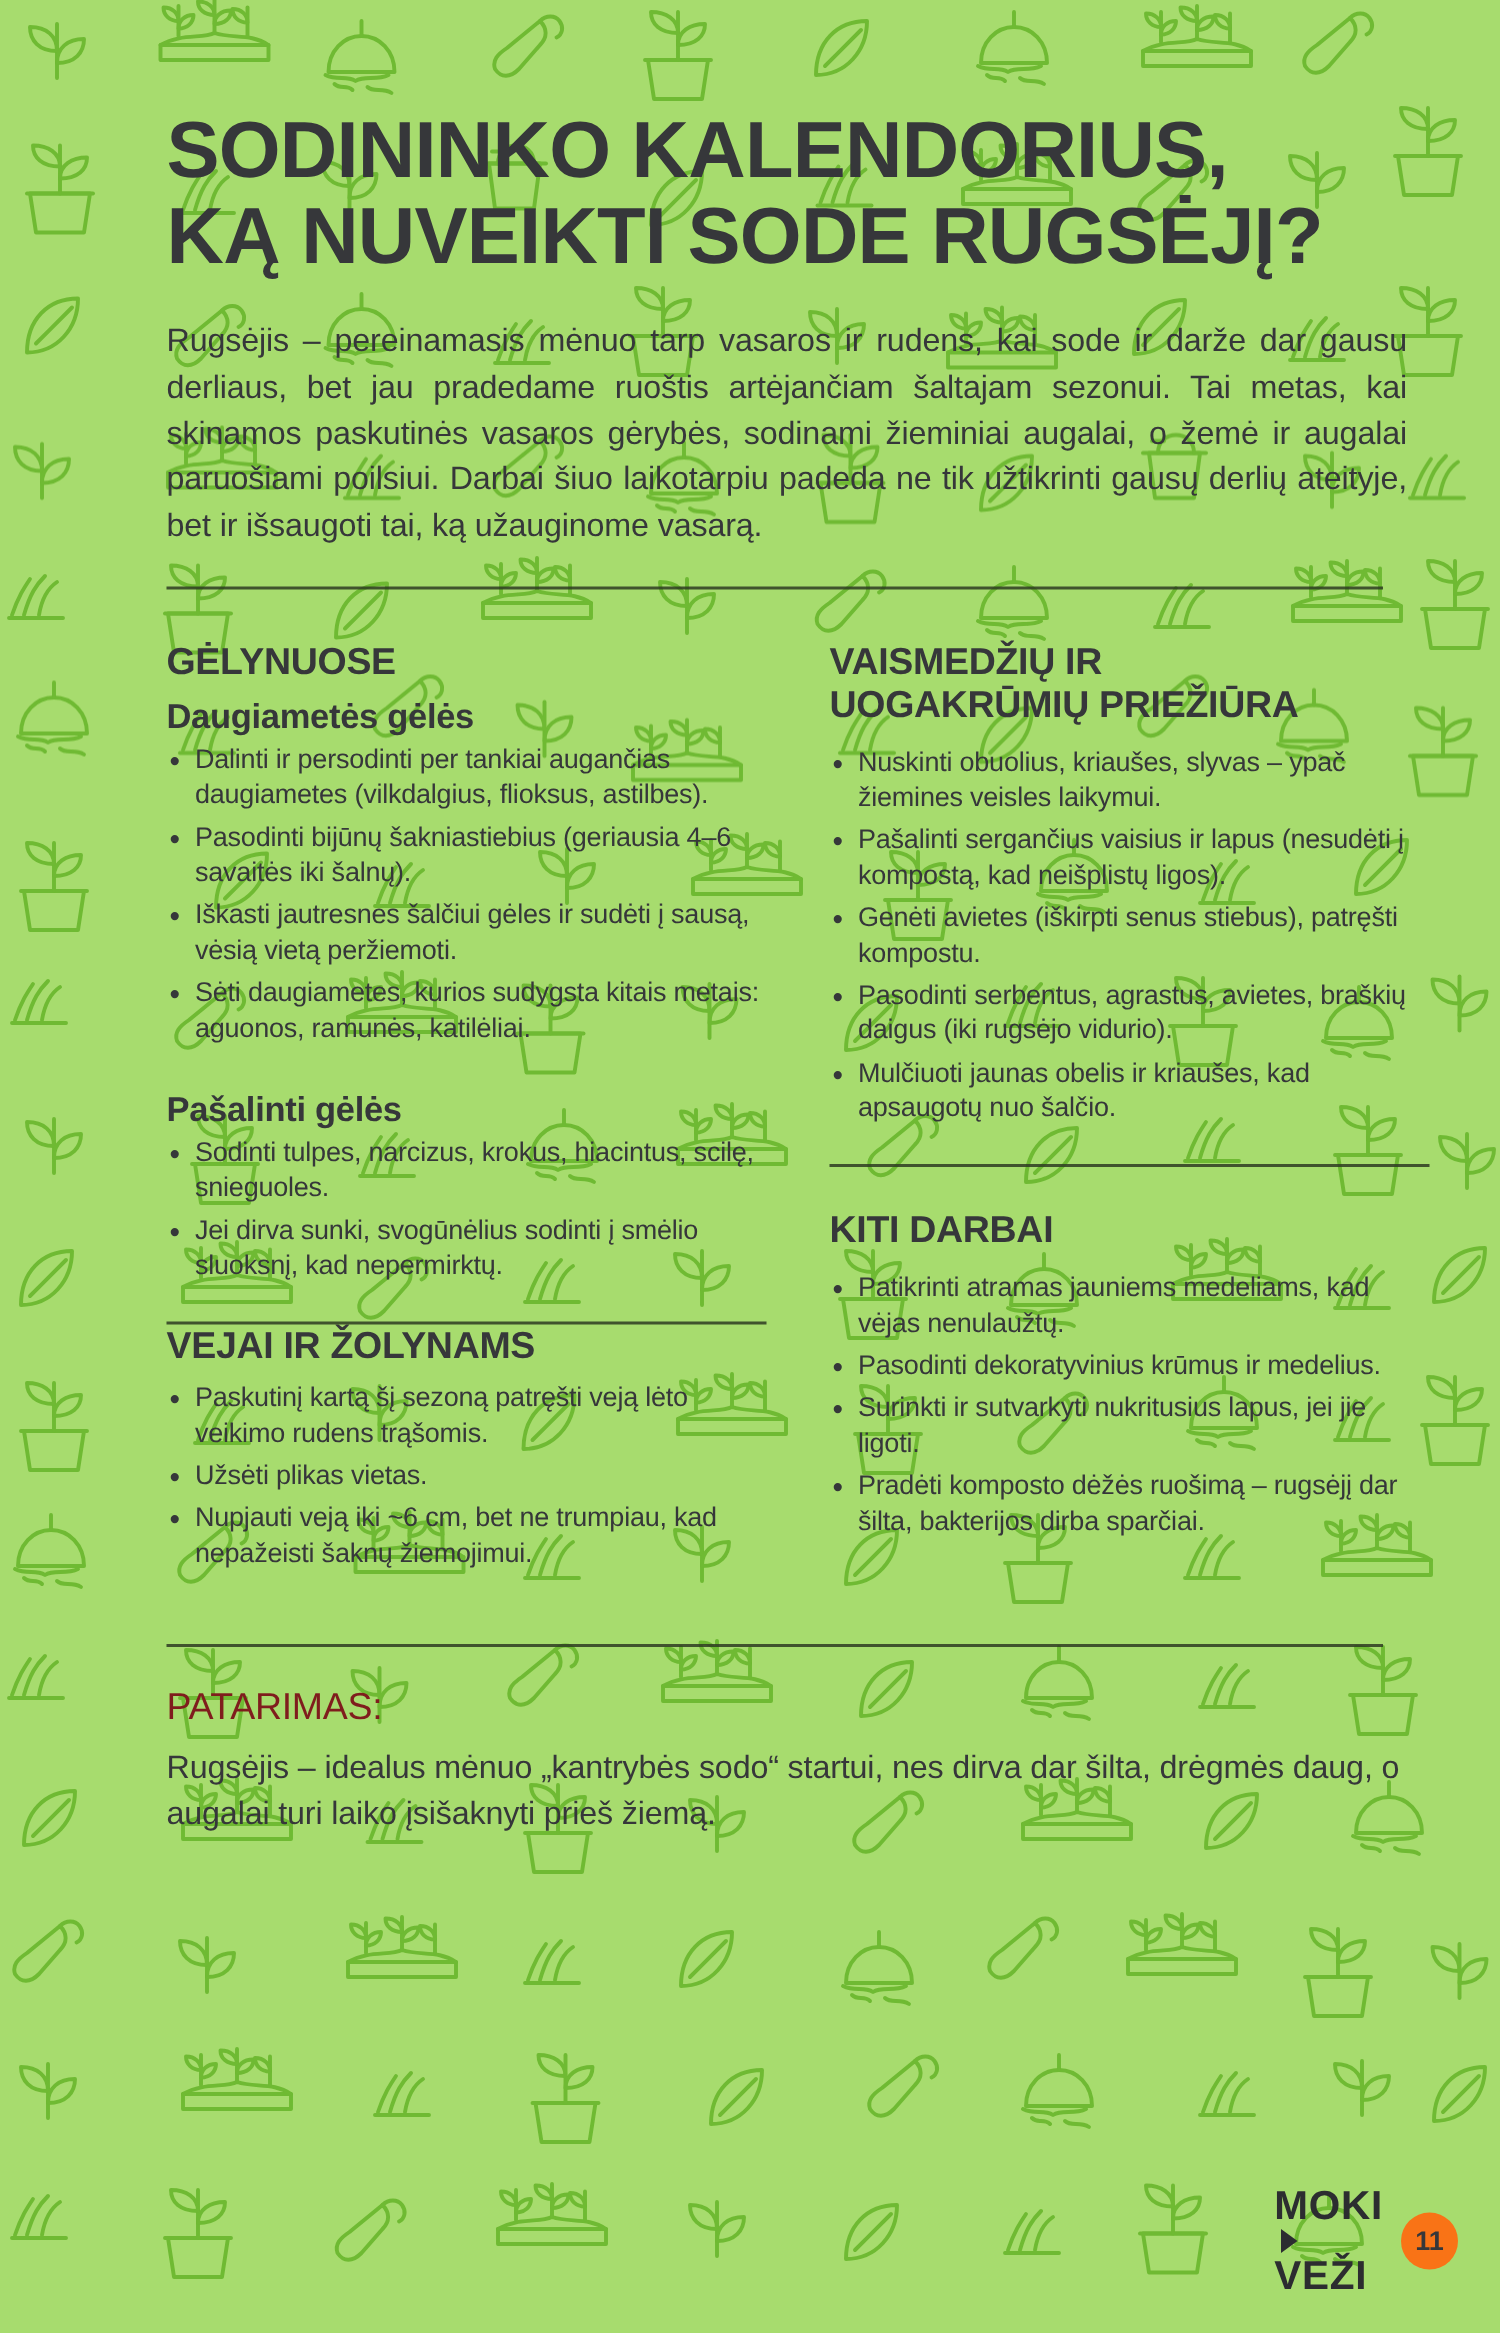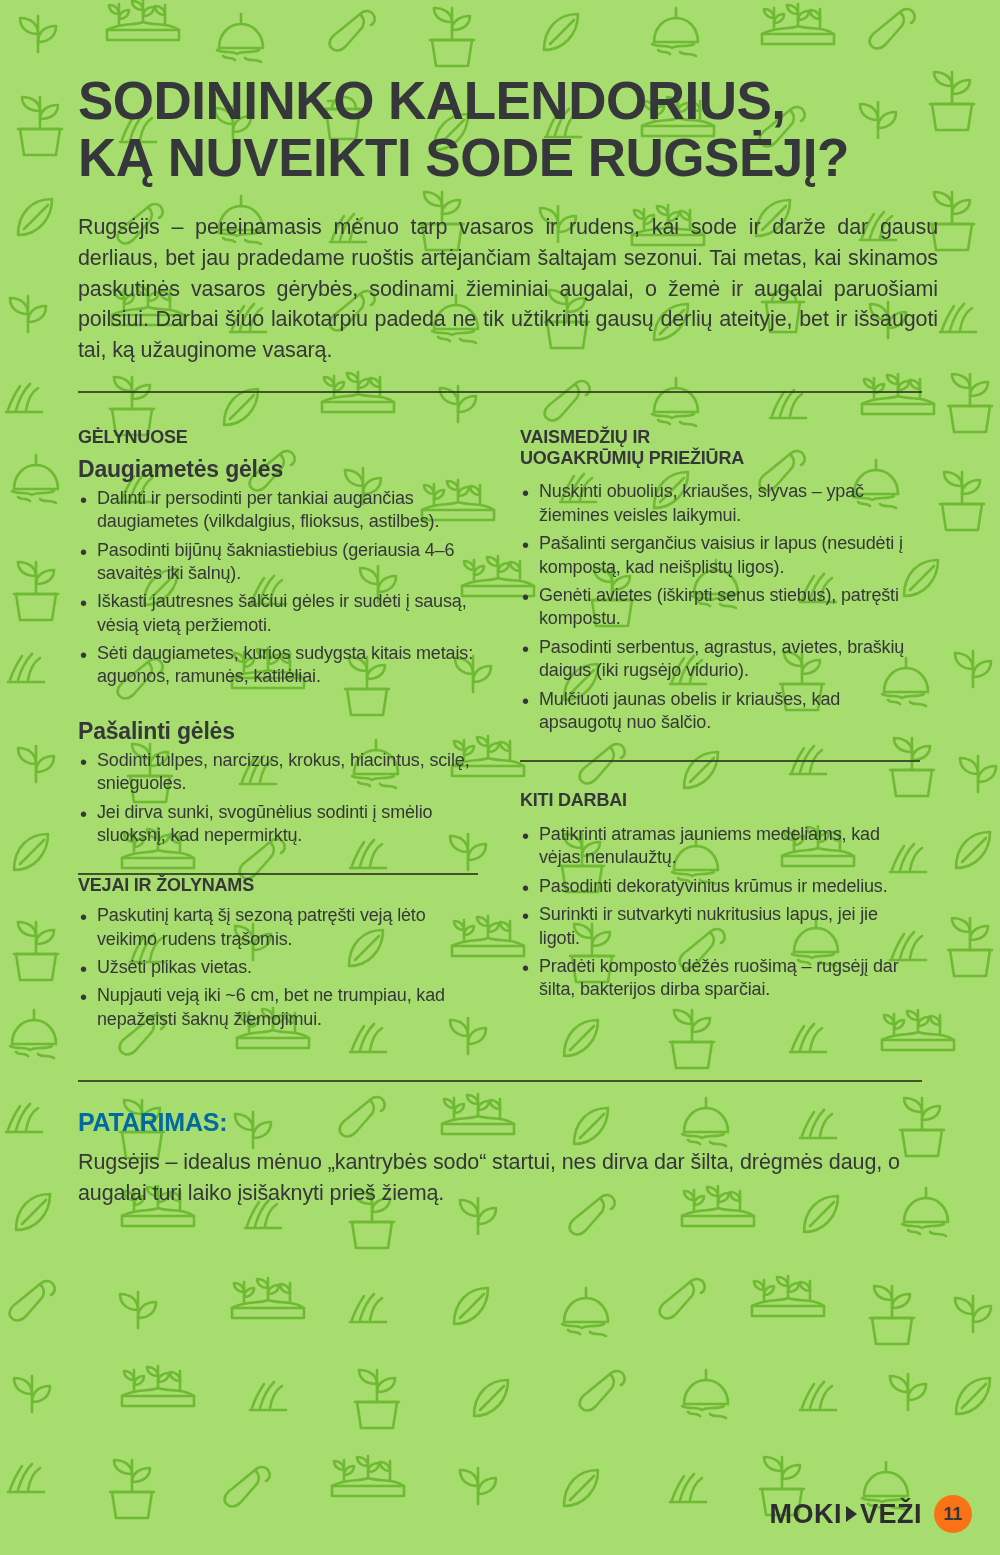--- a/index.html
+++ b/index.html
@@ -16,21 +16,21 @@
 
   
   .bg-pattern{
     position:absolute;inset:0;
     z-index:0;
     pointer-events:none;
   }
   .bg-pattern svg{display:block;width:1000px;height:1555px;}
 
   
-  .content{position:relative;z-index:2;}
+  .content{position:relative;z-index:2;padding-left:33px;}
 
   .title-block{
     padding:72px 70px 0 78px;
   }
   .title-line{
     font-weight:bold;
     font-size:53px;
     letter-spacing:-0.5px;
     line-height:1.08;
     color:#36373a;
@@ -59,21 +59,21 @@
     display:flex;
     margin-top:34px;
     padding:0 62px 0 78px;
     gap:42px;
     align-items:flex-start;
   }
   .col{width:400px;flex:0 0 400px;}
 
   h2.sec{
     font-weight:bold;
-    font-size:18px;
+    font-size:25px;
     letter-spacing:-0.2px;
     line-height:1.15;
     margin:0 0 8px 0;
     color:#36373a;
     text-transform:uppercase;
   }
   h3.sub{
     font-weight:bold;
     font-size:23px;
     margin:2px 0 4px 0;
@@ -107,26 +107,26 @@
   .col-right h2.sec{margin-bottom:12px;}
 
   
   .lawn-head{margin-top:26px;}
 
   
   .tip{
     margin:0 62px 0 78px;
   }
   .tip h2{
-    font-weight:bold;
+    font-weight:normal;
     font-size:25px;
     letter-spacing:-0.2px;
     margin:26px 0 10px 0;
     text-transform:uppercase;
-    color:#0369a1;
+    color:#7f1d1d;
   }
   .tip p{
     margin:0;
     font-size:21.5px;
     line-height:1.42;
     letter-spacing:-0.1px;
     color:#36373a;
   }
 
   
@@ -134,25 +134,26 @@
     position:absolute;
     right:28px;
     bottom:22px;
     display:flex;
     align-items:center;
     gap:12px;
     z-index:3;
   }
   .brand{
     display:flex;
-    align-items:center;
+    align-items:flex-start;
     font-weight:bold;
     font-size:27px;
     letter-spacing:0.5px;
     color:#2c2d30;
+    flex-direction:column;
   }
   .brand .tri{
     display:inline-block;
     width:0;height:0;
     border-left:11px solid #2c2d30;
     border-top:8px solid transparent;
     border-bottom:8px solid transparent;
     margin:0 3px 0 4px;
   }
   .pagenum{

